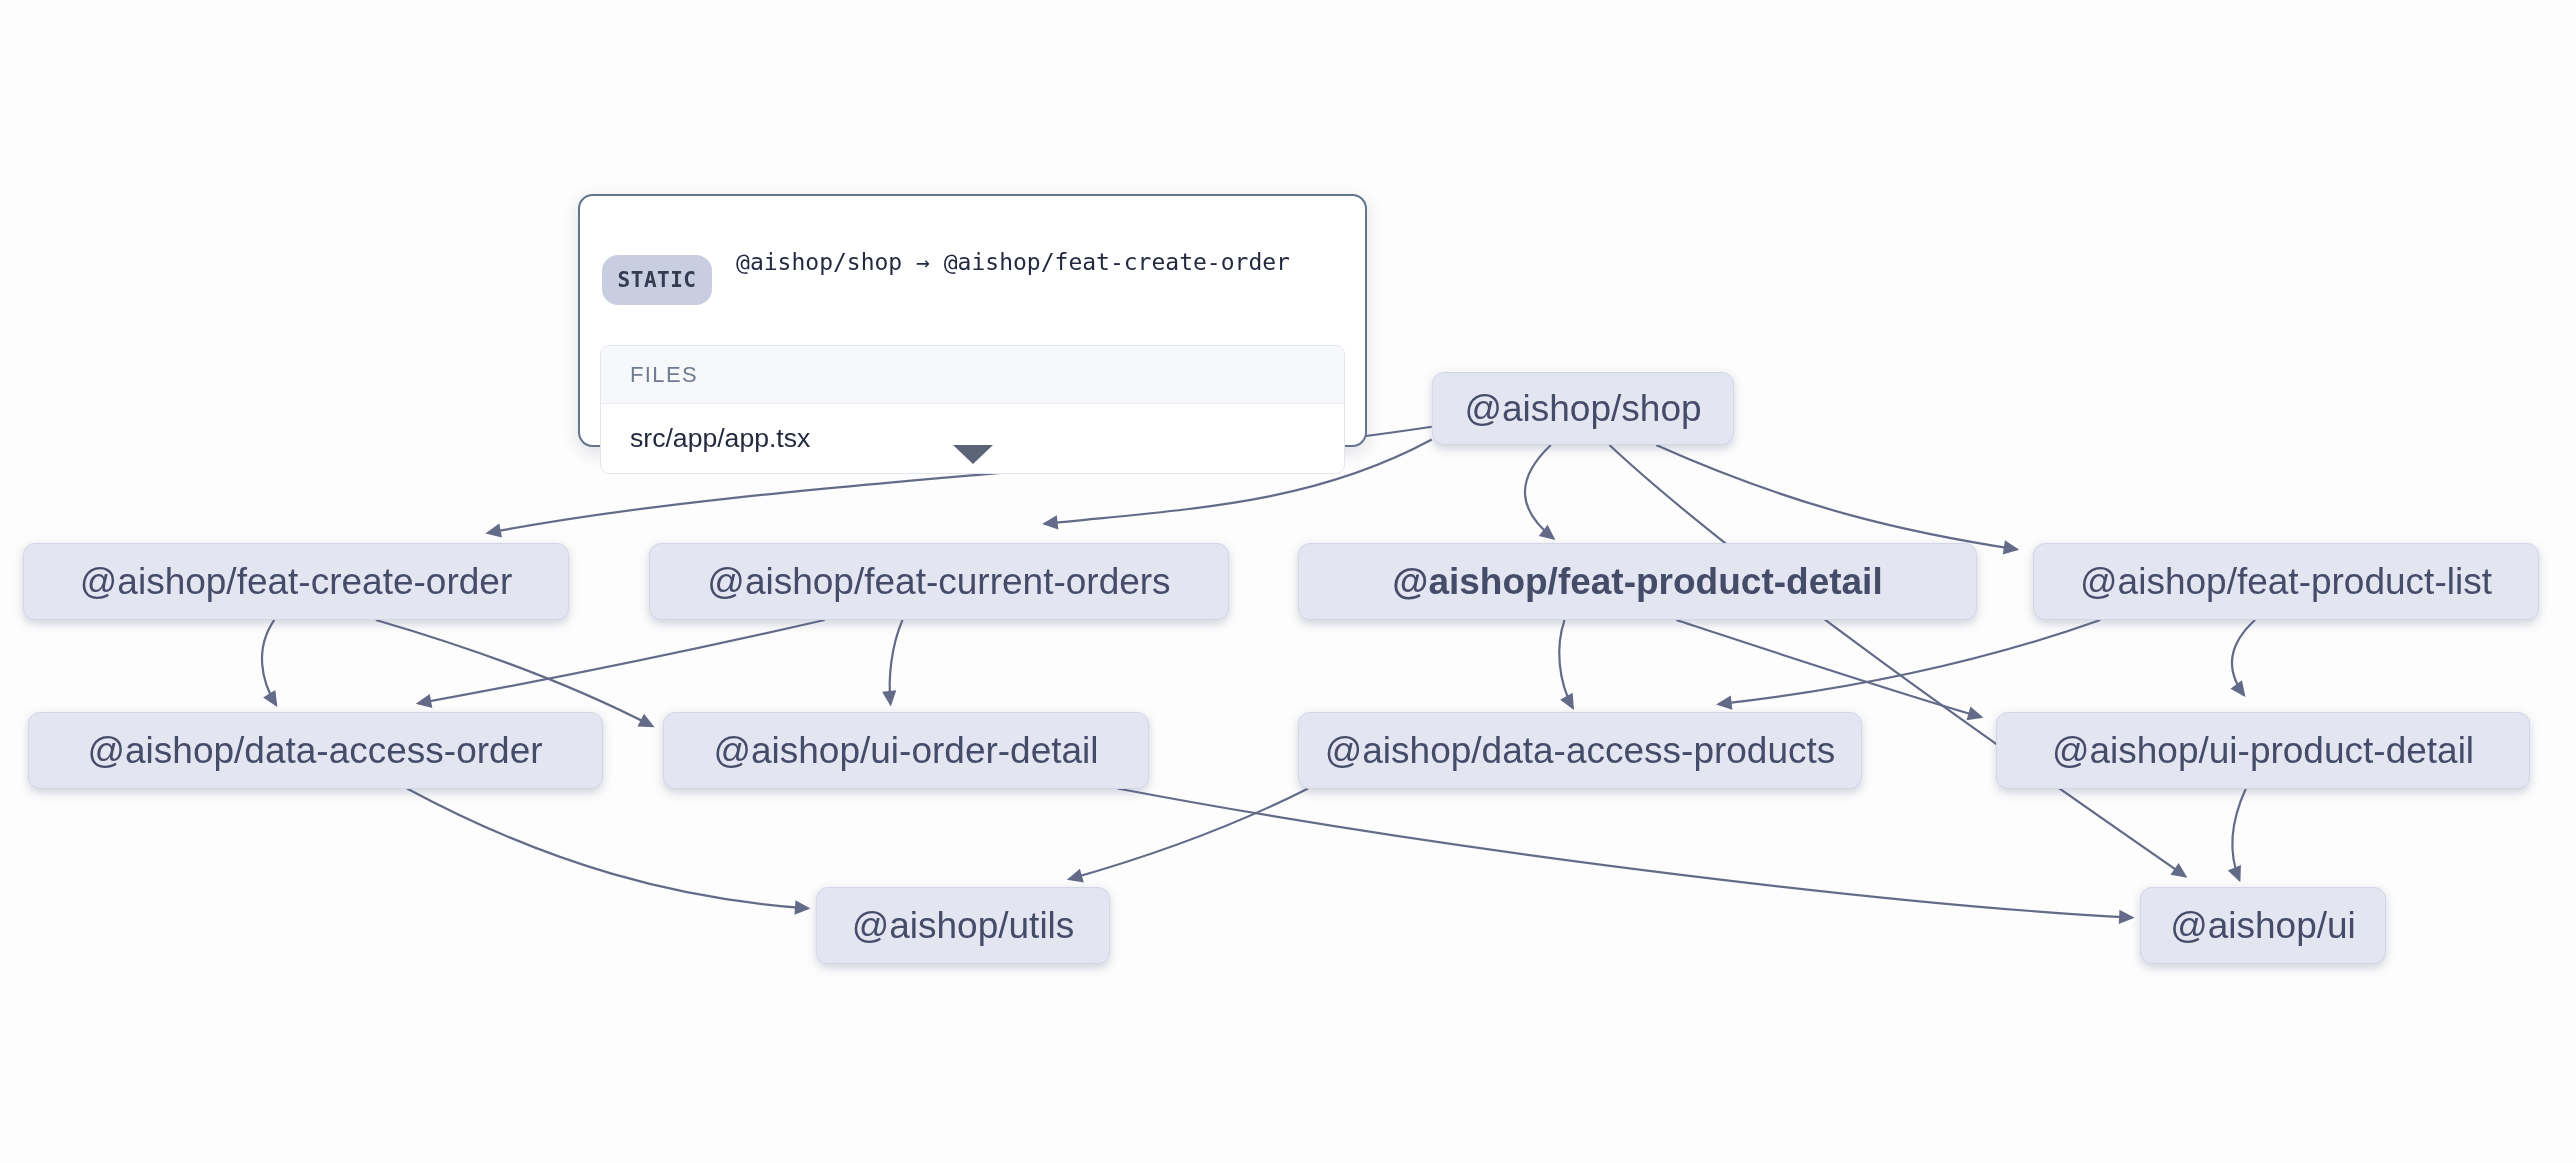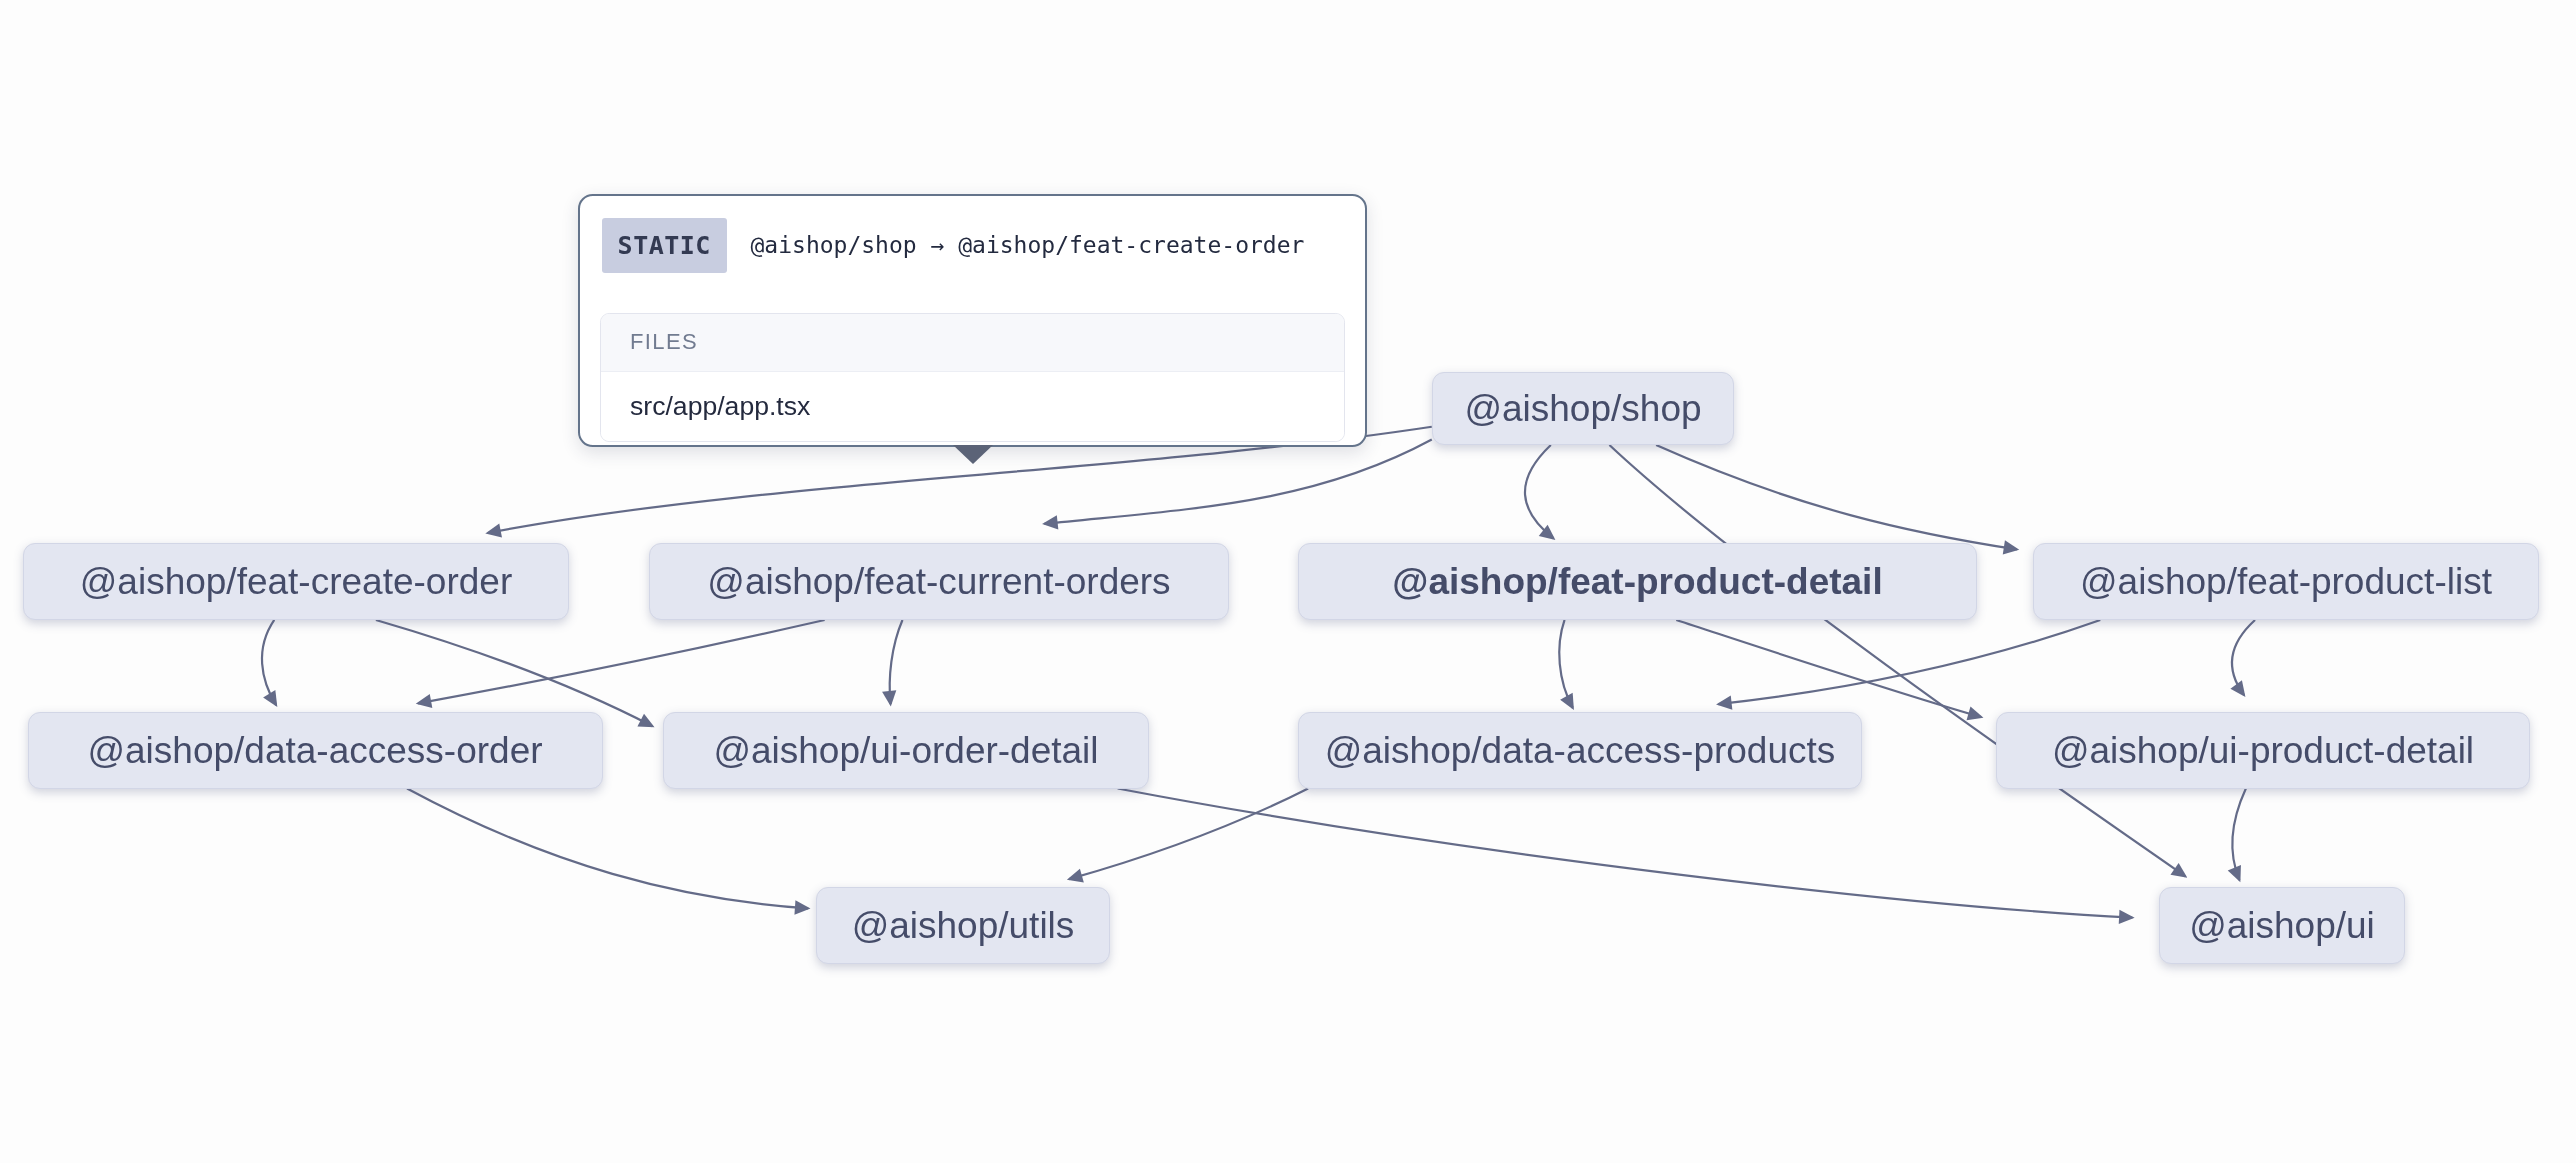--- a/index.html
+++ b/index.html
@@ -52,25 +52,26 @@
   .tooltip-header{
     display:flex;align-items:center;
     gap:24px;
     padding:22px 24px 0 22px;
   }
   .badge{
     background:var(--badge-bg);
     color:var(--badge-text);
     font-family:"DejaVu Sans Mono", monospace;
     font-weight:700;
-    font-size:25px;
+    font-size:21px;
     letter-spacing:0.5px;
     padding:13.7px 15.6px;
-    border-radius:3px;
+    border-radius:16px;
     line-height:1.1;
+    margin-top:37px;
   }
   .edge-label{
     font-family:"DejaVu Sans Mono", monospace;
     font-size:23px;
     color:var(--edge-label-text);
     white-space:nowrap;
   }
   .files-panel{
     margin:40px 20px 0 20px;
     border:0.9px solid #e3e5ee;
@@ -142,21 +143,21 @@
       <div class="node" style="left: 1432px; top: 372px; width: 302px; height: 73px;">@aishop/shop</div>
       <div class="node" style="left: 23px; top: 543px; width: 546px; height: 77px;">@aishop/feat-create-order</div>
       <div class="node" style="left: 649px; top: 543px; width: 580px; height: 77px;">@aishop/feat-current-orders</div>
       <div class="node" style="left: 1298px; top: 543px; width: 679px; height: 77px; font-weight: bold;">@aishop/feat-product-detail</div>
       <div class="node" style="left: 2033px; top: 543px; width: 506px; height: 77px;">@aishop/feat-product-list</div>
       <div class="node" style="left: 27.5px; top: 712px; width: 575px; height: 77px;">@aishop/data-access-order</div>
       <div class="node" style="left: 663px; top: 712px; width: 486px; height: 77px;">@aishop/ui-order-detail</div>
       <div class="node" style="left: 1298px; top: 712px; width: 564px; height: 77px;">@aishop/data-access-products</div>
       <div class="node" style="left: 1996px; top: 712px; width: 534px; height: 77px;">@aishop/ui-product-detail</div>
       <div class="node" style="left: 816px; top: 887px; width: 294px; height: 77px;">@aishop/utils</div>
-      <div class="node" style="left: 2140px; top: 887px; width: 246px; height: 77px; margin-left: 19px;">@aishop/ui</div>
+      <div class="node" style="left: 2140px; top: 887px; width: 246px; height: 77px;">@aishop/ui</div>
     </div>
 
   <div class="tooltip" style="left: 578px; top: 194px; width: 789px; height: 253px;">
     <div class="tooltip-header">
       <span class="badge">STATIC</span>
       <span class="edge-label">@aishop/shop → @aishop/feat-create-order</span>
     </div>
     <div class="files-panel">
       <div class="files-header">FILES</div>
       <div class="file-row">src/app/app.tsx</div>

